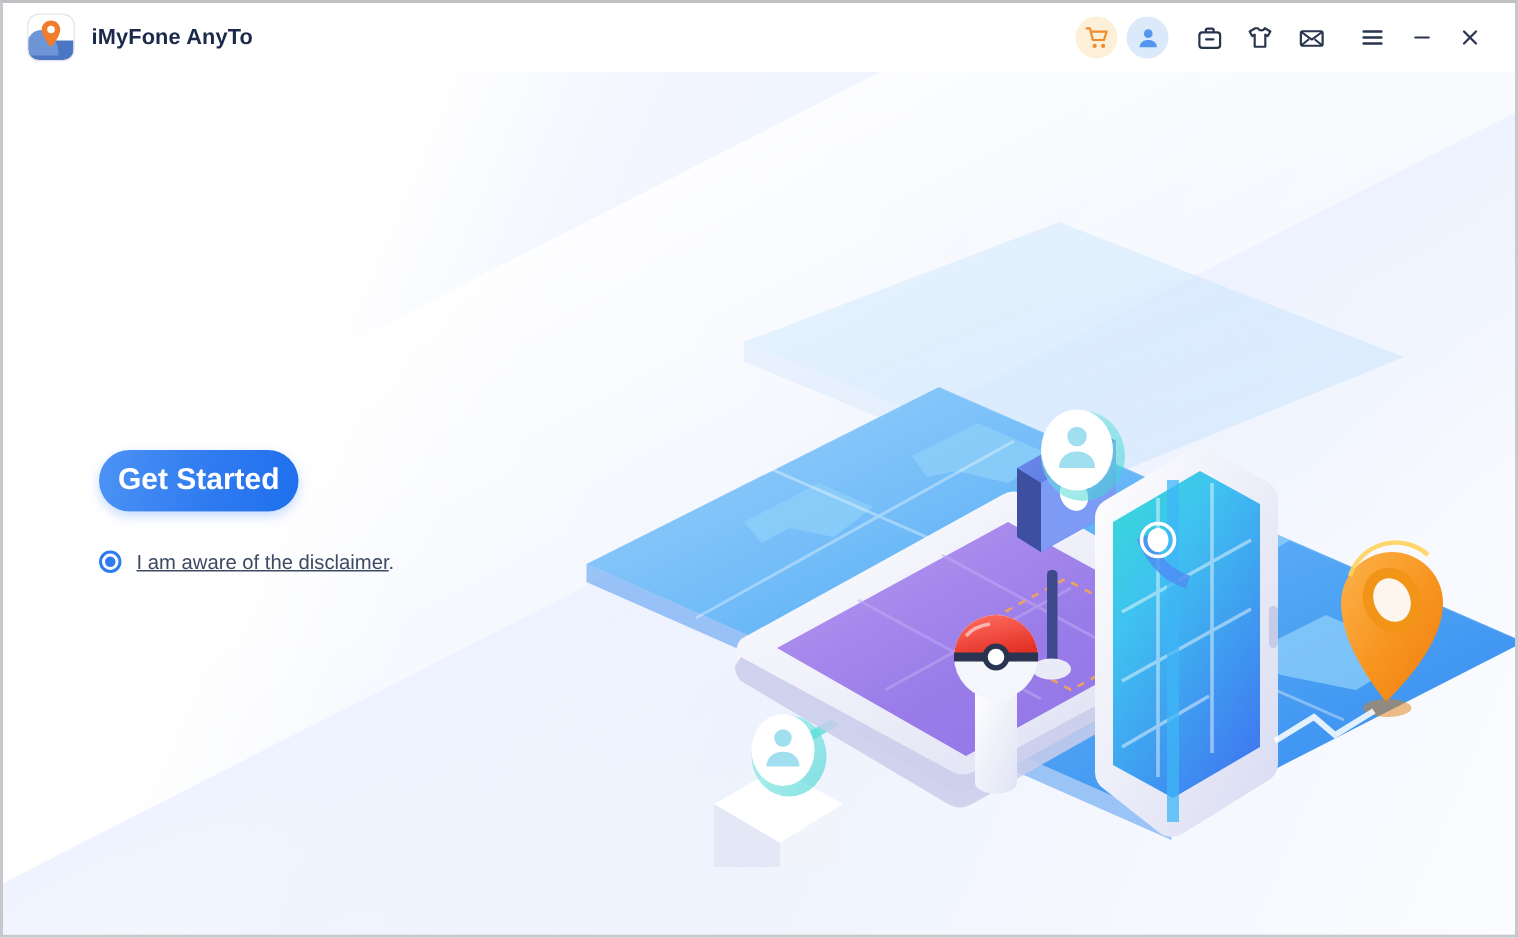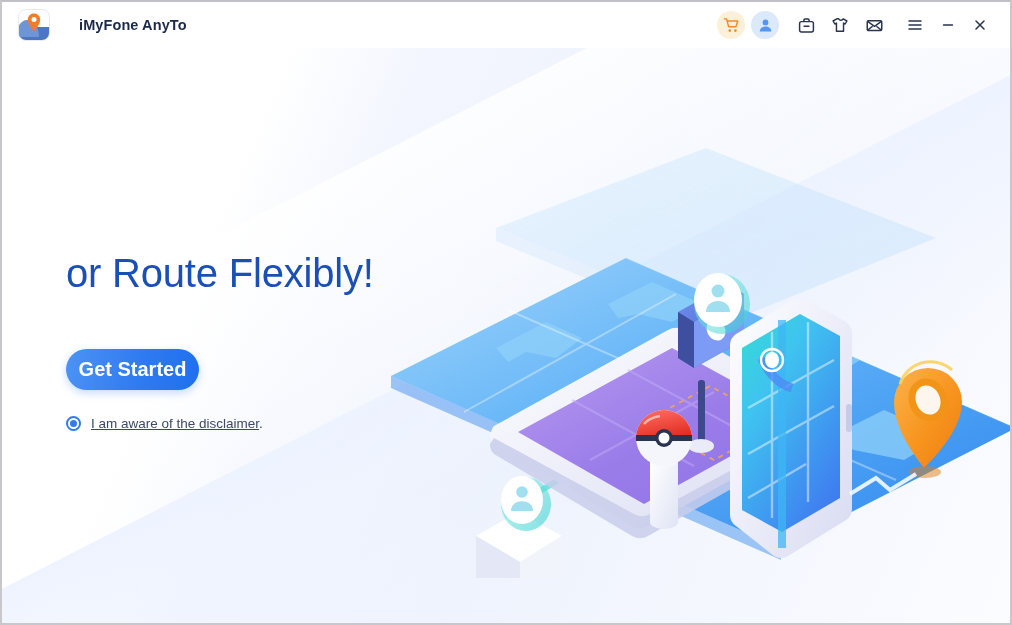--- a/index.html
+++ b/index.html
@@ -35,21 +35,21 @@
     background: #ffffff;
     display: flex;
     align-items: center;
     box-sizing: border-box;
     padding: 0 14px 0 16px;
     z-index: 40;
   }
   .brand {
     display: flex;
     align-items: center;
-    gap: 29px;
+    gap: 11px;
   }
   .logo {
     width: 30px; height: 30px;
     border-radius: 8px;
     background: #ffffff;
     border: 1px solid #e7e9ef;
     position: relative;
     overflow: hidden;
     flex: none;
   }
@@ -448,21 +448,20 @@
           <circle cx="146" cy="384" r="5.8" fill="#9fdff0"></circle>
           <path d="M135 403 c0-6.3 5-9.8 11-9.8 s11 3.5 11 9.8 z" fill="#9fdff0"></path>
         </g>
 
       </svg>
     </div>
 
     <div class="hero">
       <h1 class="headline">
         <br>
-        <span>or Route Flexibly!</span>
       </h1>
 
       <button class="cta">Get Started</button>
 
       <div class="disclaimer">
         <span class="radio">
             <i></i>
           </span>
         <span class="disclaimer-text"><u>I am aware of the disclaimer</u><span>.</span></span>
       </div>

